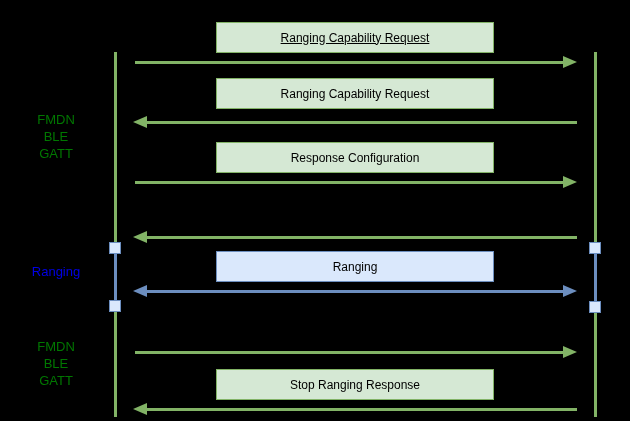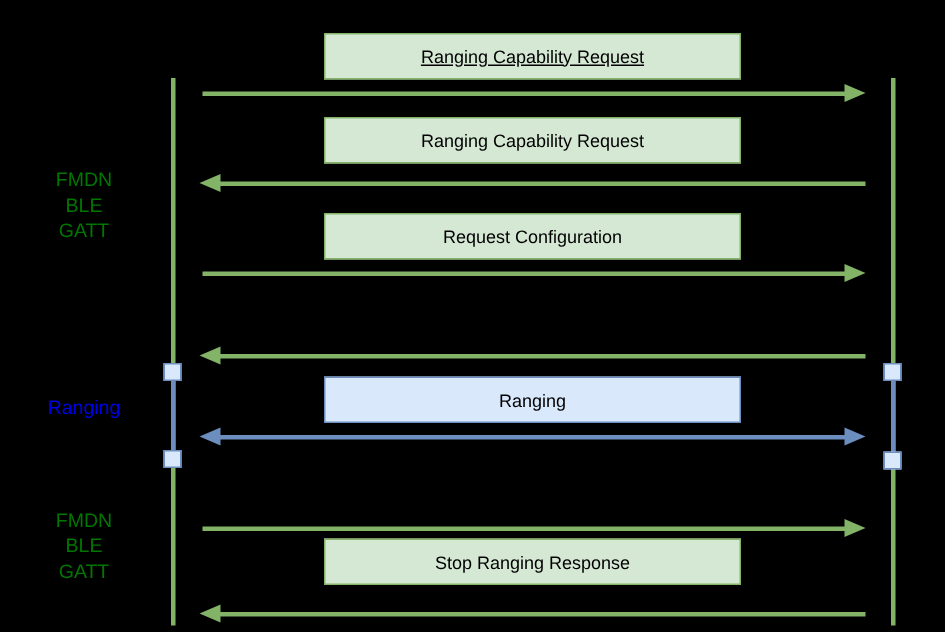--- a/index.html
+++ b/index.html
@@ -103,21 +103,21 @@
 
   <div class="msg-box green" style="top:78px;">
     <span>Ranging Capability Request</span>
   </div>
   <div class="msg-arrow green dir-left" style="top:116px;">
     <i class="shaft"></i>
     <i class="head hl"></i>
   </div>
 
   <div class="msg-box green" style="top:142px;">
-    <span>Request Configuration</span>
+    <span>Response Configuration</span>
   </div>
   <div class="msg-arrow green dir-right" style="top:176px;">
     <i class="shaft"></i>
     <i class="head hr"></i>
   </div>
 
   <div class="msg-arrow green dir-left" style="top:231px;">
     <i class="shaft"></i>
     <i class="head hl"></i>
   </div>
@@ -129,21 +129,21 @@
     <i class="shaft"></i>
     <i class="head hl"></i>
     <i class="head hr"></i>
   </div>
 
   <div class="msg-arrow green dir-right" style="top:346px;">
     <i class="shaft"></i>
     <i class="head hr"></i>
   </div>
 
-  <div class="msg-box green" style="top:359px;">
+  <div class="msg-box green" style="top:369px;">
     <span>Stop Ranging Response</span>
   </div>
   <div class="msg-arrow green dir-left" style="top:403px;">
     <i class="shaft"></i>
     <i class="head hl"></i>
   </div>
 
 </div>
 
 </body></html>

